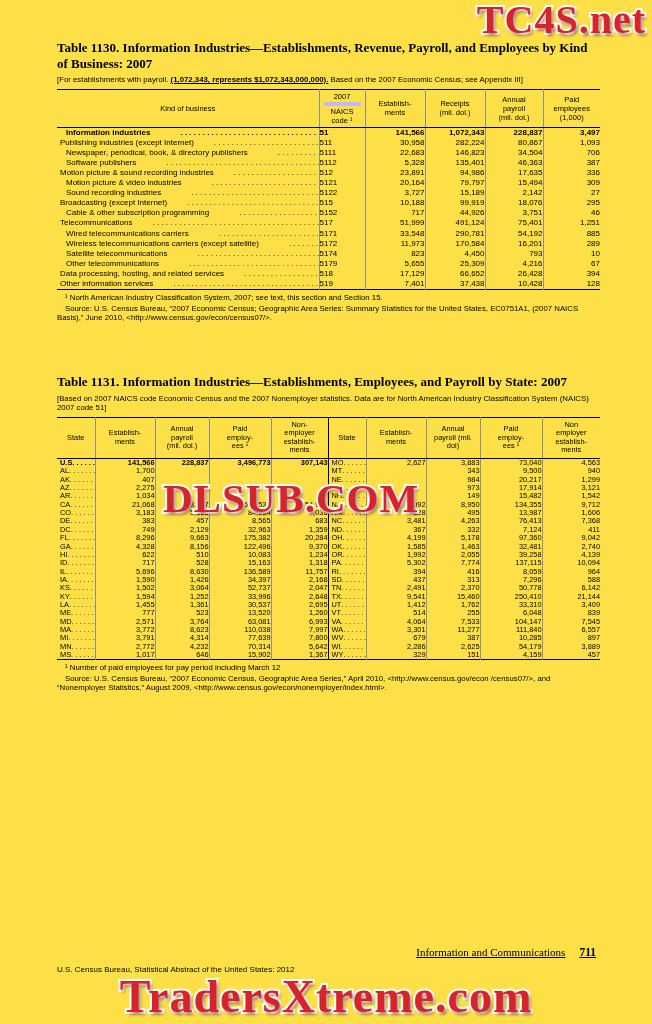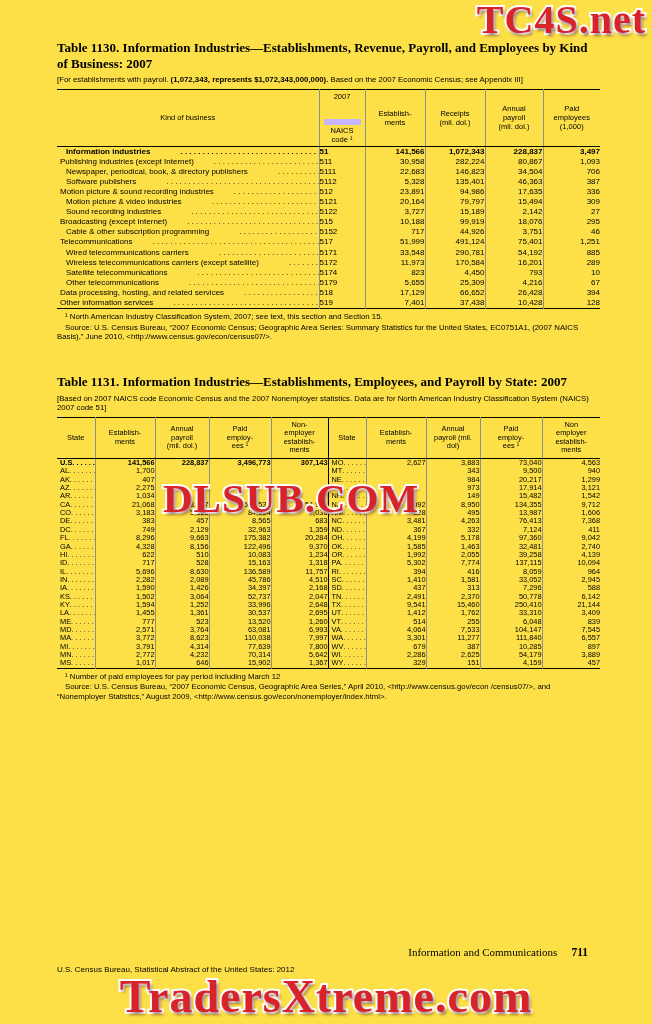--- a/index.html
+++ b/index.html
@@ -6,52 +6,52 @@
   .page{position:relative;width:652px;height:1024px;background:#fde047;overflow:hidden;
         font-family:"Liberation Sans",sans-serif;color:#000;}
 
   
   .sec{position:absolute;left:57px;width:543px;}
   #sec1130{top:40px;}
   #sec1131{top:374px;}
 
   .t-title{font-family:"Liberation Serif",serif;font-weight:bold;font-size:13px;line-height:15.5px;margin:0 0 4px 0;}
   .t-note{font-size:7.8px;line-height:9.6px;margin:0 0 4px 0;}
-  .t-note .bseg{font-weight:bold;}
+  .t-note .bseg{font-weight:bold;text-decoration:underline;}
   .t-foot{font-size:7.8px;line-height:9.5px;margin:3px 0 0 0;text-indent:8px;}
   .t-src{font-size:7.8px;line-height:9.5px;margin:1px 0 0 0;text-indent:8px;}
 
   
   table{width:100%;border-collapse:collapse;table-layout:fixed;}
   #t1130,#t1131{border-top:1.5px solid #000;border-bottom:1px solid #000;}
   th,td{border-left:1px solid #8f8f8f;}
   tr>*:first-child{border-left:none;}
   thead th{border-bottom:1px solid #000;font-weight:normal;text-align:center;
            vertical-align:middle;white-space:pre-line;}
   #t1130 thead th{font-size:7.5px;line-height:9px;padding:2px 1px;}
   #t1131 thead th{font-size:7.4px;line-height:8.6px;padding:3px 1px;}
-  .naics-year{border-bottom:6px solid #c4b5fd;margin:0 3px 1px 3px;padding-bottom:18px;}
+  .naics-year{border-bottom:4px solid #c4b5fd;margin:0 3px 1px 3px;padding-bottom:1px;}
 
   #t1130 td{font-size:8px;line-height:10.1px;height:10.1px;padding:0;vertical-align:middle;}
   #t1131 td{font-size:7.4px;line-height:8.35px;height:8.35px;padding:0;vertical-align:middle;}
 
   td.lbl,td.st{overflow:hidden;}
   .lblwrap{display:flex;align-items:baseline;white-space:nowrap;overflow:hidden;}
   .ind0 .lblwrap{padding-left:3px;gap:20px;}
   .ind1 .lblwrap{padding-left:9px;gap:30px;}
   td.st .lblwrap{padding-left:3px;}
   .dots{flex:1 1 auto;overflow:hidden;white-space:nowrap;}
   .dots::before{content:" . . . . . . . . . . . . . . . . . . . . . . . . . . . . . . . . . . . . . . . . . . . . . . . . . . . . . . . . . . . . . . . . . . . . . . . . . . . . . . . .";}
   td.naics{text-align:left;padding:0 2px 0 4px;white-space:nowrap;}
   td.num{text-align:right;padding:0 4px 0 1px;white-space:nowrap;}
   .b{font-weight:bold;}
   .sep{border-left:1px solid #000 !important;}
 
   
-  .runfoot{position:absolute;right:64px;top:946px;font-family:"Liberation Serif",serif;font-size:11px;white-space:nowrap;}
+  .runfoot{position:absolute;right:56px;top:946px;font-family:"Liberation Serif",serif;font-size:11px;white-space:nowrap;text-decoration:underline;}
   .runfoot .pg{font-weight:bold;font-size:11.5px;margin-left:14px;}
   .credit{position:absolute;left:57px;top:965px;font-size:8px;}
 
   
   .wm{position:absolute;font-family:"Liberation Serif",serif;font-weight:bold;white-space:nowrap;
       z-index:10;letter-spacing:1px;-webkit-text-stroke:4px #fff;paint-order:stroke fill;
       text-shadow:2px 3px 3px rgba(60,0,0,0.45);}
   .wm-top{top:-4px;right:6px;font-size:40px;}
   .wm-mid{top:474px;left:163px;font-size:41px;}
   .wm-bot{top:970px;left:50%;transform:translateX(-50%);font-size:46px;}
@@ -661,42 +661,20 @@
               </div>
             </td>
             <td class="num">394</td>
             <td class="num">416</td>
             <td class="num">8,059</td>
             <td class="num">964</td>
           </tr>
           <tr>
             <td class="st">
               <div class="lblwrap">
-                <span class="txt">IN</span>
-                <span class="dots"></span>
-              </div>
-            </td>
-            <td class="num">2,282</td>
-            <td class="num">2,089</td>
-            <td class="num">45,786</td>
-            <td class="num">4,510</td>
-            <td class="st sep">
-              <div class="lblwrap">
-                <span class="txt">SC</span>
-                <span class="dots"></span>
-              </div>
-            </td>
-            <td class="num">1,410</td>
-            <td class="num">1,581</td>
-            <td class="num">33,052</td>
-            <td class="num">2,945</td>
-          </tr>
-          <tr>
-            <td class="st">
-              <div class="lblwrap">
                 <span class="txt">IA</span>
                 <span class="dots"></span>
               </div>
             </td>
             <td class="num">1,590</td>
             <td class="num">1,426</td>
             <td class="num">34,397</td>
             <td class="num">2,168</td>
             <td class="st sep">
               <div class="lblwrap">

